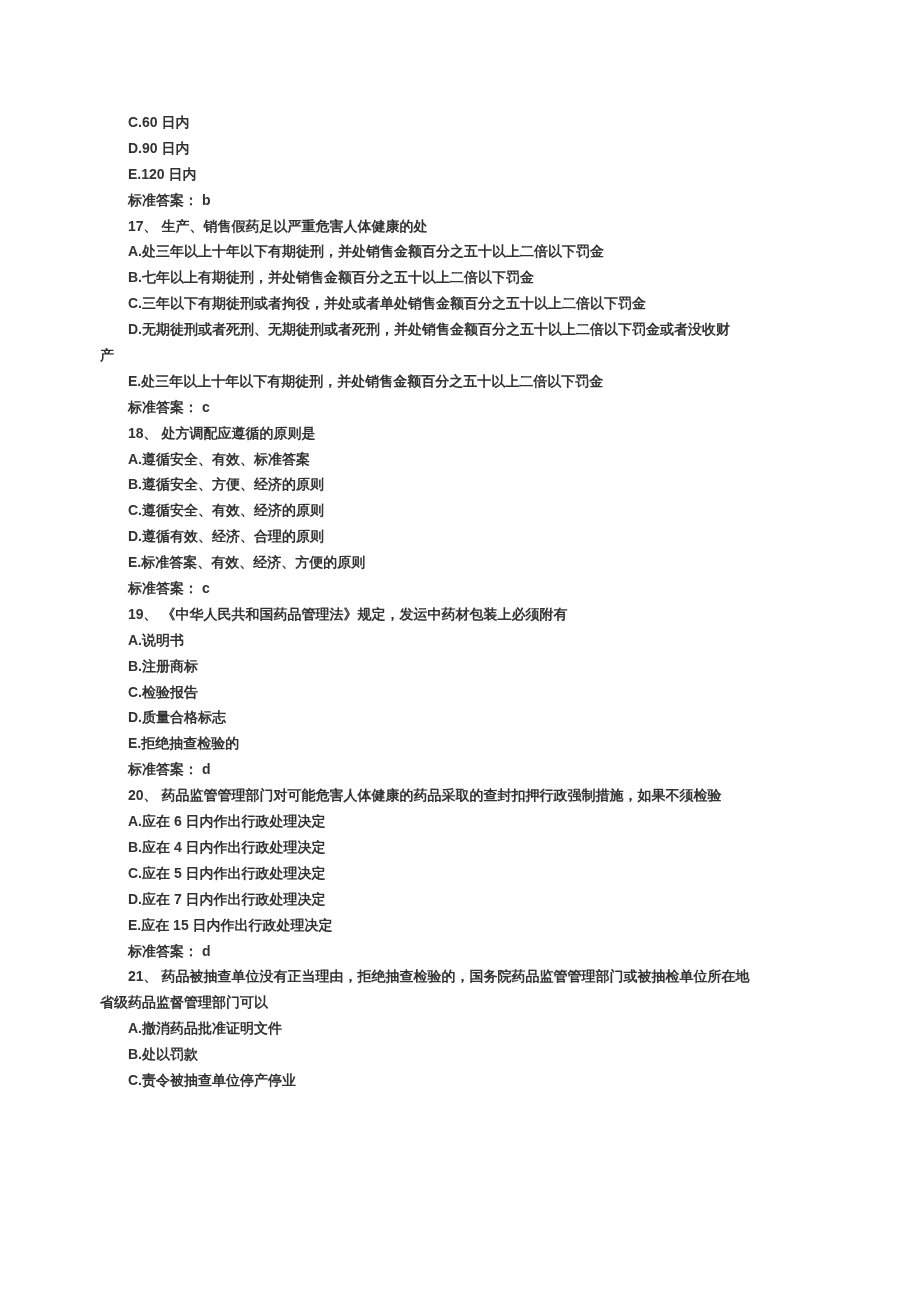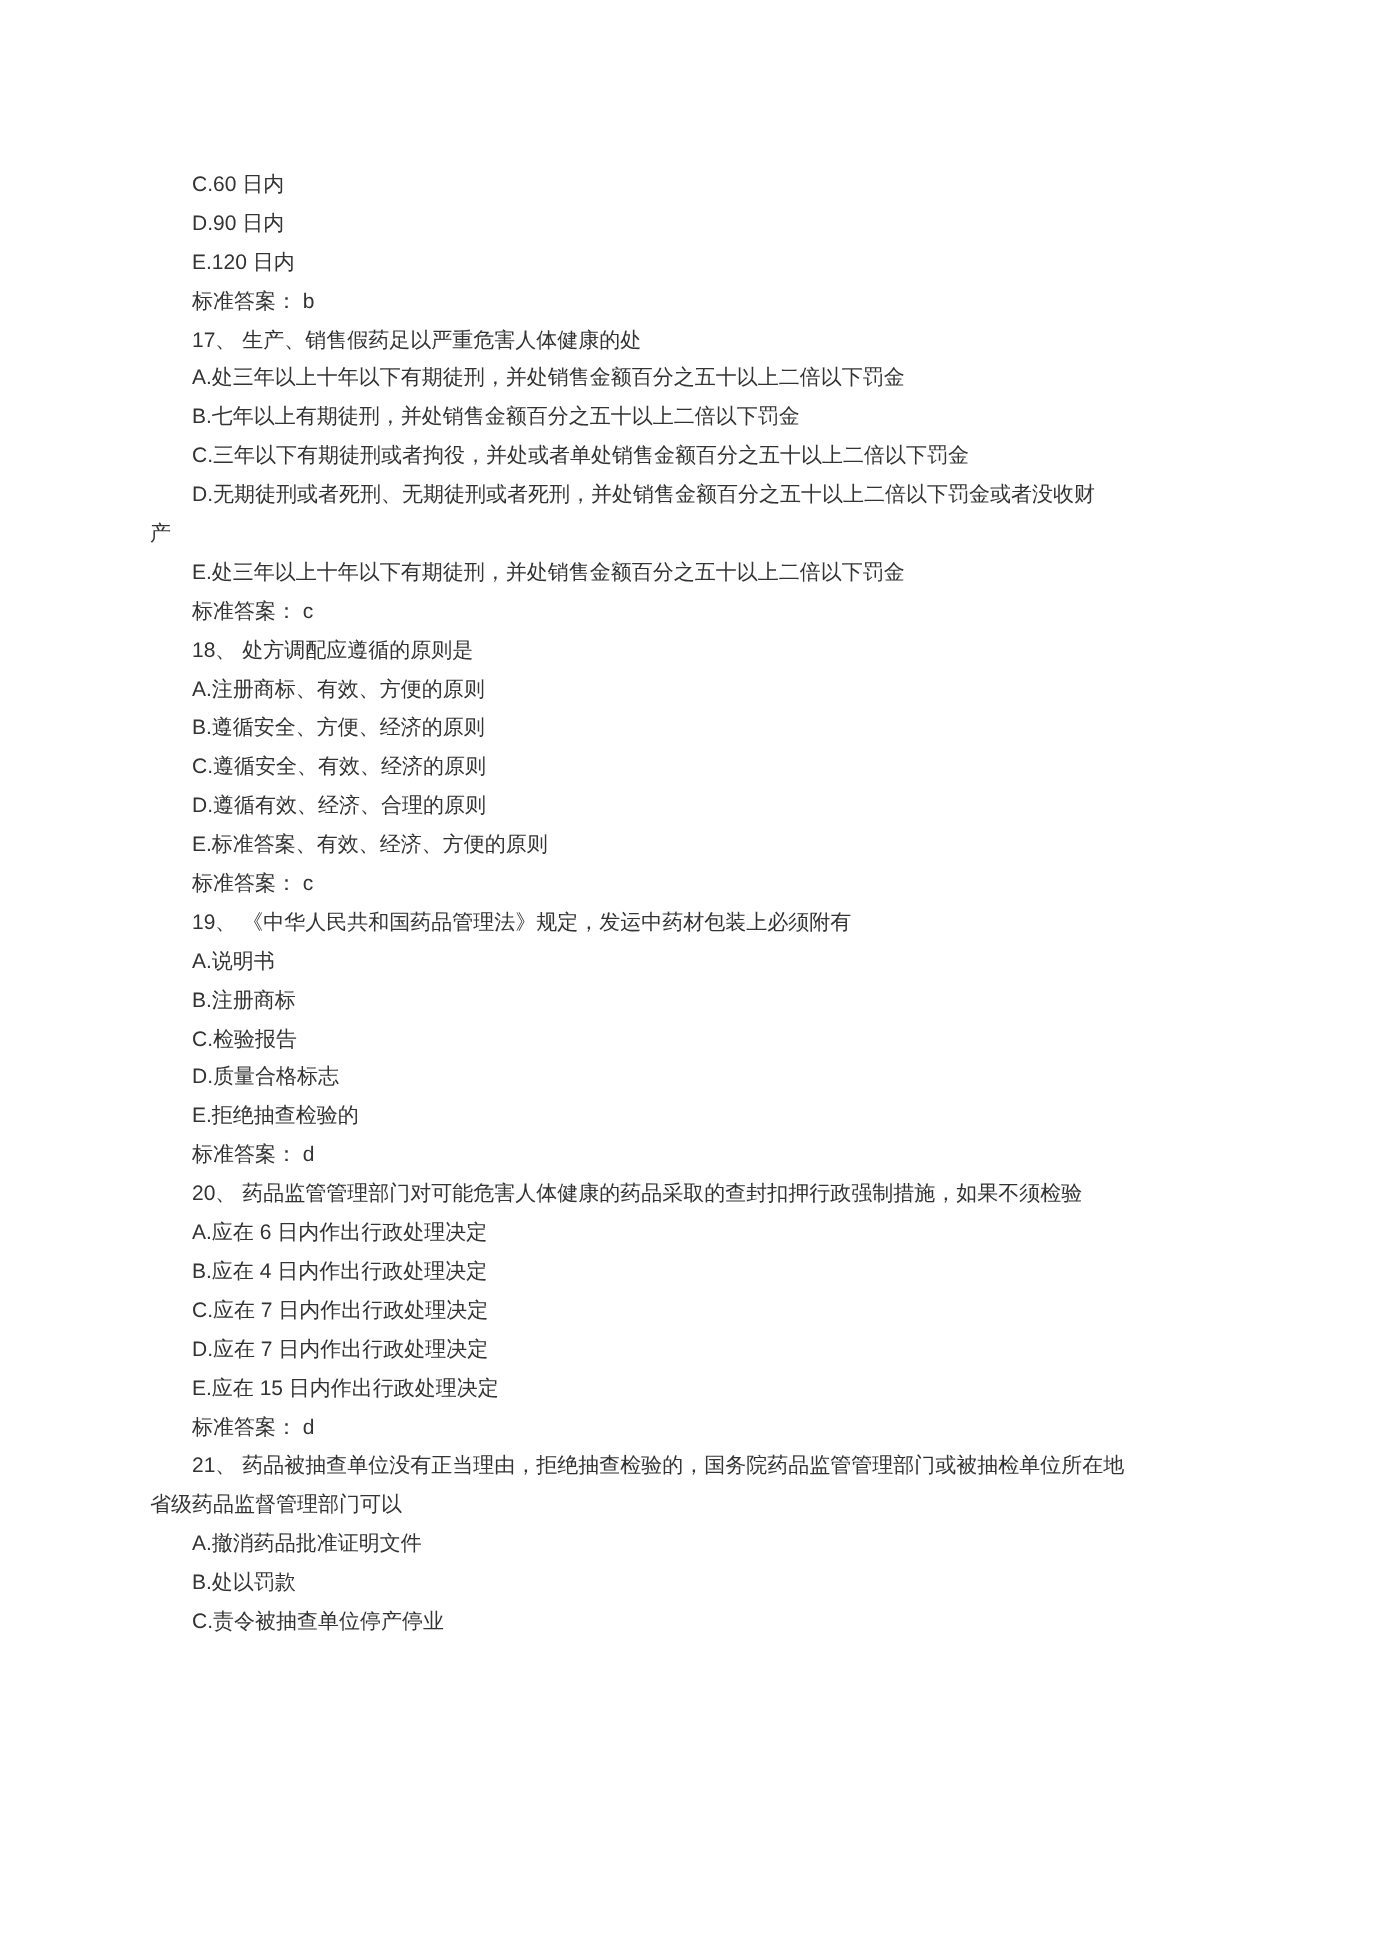--- a/index.html
+++ b/index.html
@@ -1,15 +1,15 @@
 <!DOCTYPE html>
 <html><head>
   <meta charset="utf-8">
   <style>
-    * { margin: 0; padding: 0; box-sizing: border-box; }
+    * { margin: 0; padding: 0; box-sizing: border-box; font-weight: bold; }
     body {
       background: #ffffff;
       font-family: "Microsoft YaHei", "SimSun", Arial, sans-serif;
       font-size: 14px;
       color: #333333;
       line-height: 1.85;
       padding: 110px 100px 60px 100px;
     }
     .line {
       text-indent: 2em;
@@ -29,39 +29,39 @@
 <div class="line">17、 生产、销售假药足以严重危害人体健康的处</div>
 <div class="line">A.处三年以上十年以下有期徒刑，并处销售金额百分之五十以上二倍以下罚金</div>
 <div class="line">B.七年以上有期徒刑，并处销售金额百分之五十以上二倍以下罚金</div>
 <div class="line">C.三年以下有期徒刑或者拘役，并处或者单处销售金额百分之五十以上二倍以下罚金</div>
 <div class="line">D.无期徒刑或者死刑、无期徒刑或者死刑，并处销售金额百分之五十以上二倍以下罚金或者没收财</div>
 <div class="line-no-indent">产</div>
 <div class="line">E.处三年以上十年以下有期徒刑，并处销售金额百分之五十以上二倍以下罚金</div>
 <div class="line">标准答案： c</div>
 
 <div class="line">18、 处方调配应遵循的原则是</div>
-<div class="line">A.注册商标、有效、方便的原则</div>
+<div class="line">A.遵循安全、有效、标准答案</div>
 <div class="line">B.遵循安全、方便、经济的原则</div>
 <div class="line">C.遵循安全、有效、经济的原则</div>
 <div class="line">D.遵循有效、经济、合理的原则</div>
 <div class="line">E.标准答案、有效、经济、方便的原则</div>
 <div class="line">标准答案： c</div>
 
 <div class="line">19、 《中华人民共和国药品管理法》规定，发运中药材包装上必须附有</div>
 <div class="line">A.说明书</div>
 <div class="line">B.注册商标</div>
 <div class="line">C.检验报告</div>
 <div class="line">D.质量合格标志</div>
 <div class="line">E.拒绝抽查检验的</div>
 <div class="line">标准答案： d</div>
 
 <div class="line">20、 药品监管管理部门对可能危害人体健康的药品采取的查封扣押行政强制措施，如果不须检验</div>
 <div class="line">A.应在 6 日内作出行政处理决定</div>
 <div class="line">B.应在 4 日内作出行政处理决定</div>
-<div class="line">C.应在 7 日内作出行政处理决定</div>
+<div class="line">C.应在 5 日内作出行政处理决定</div>
 <div class="line">D.应在 7 日内作出行政处理决定</div>
 <div class="line">E.应在 15 日内作出行政处理决定</div>
 <div class="line">标准答案： d</div>
 
 <div class="line">21、 药品被抽查单位没有正当理由，拒绝抽查检验的，国务院药品监管管理部门或被抽检单位所在地</div>
 <div class="line-no-indent">省级药品监督管理部门可以</div>
 <div class="line">A.撤消药品批准证明文件</div>
 <div class="line">B.处以罚款</div>
 <div class="line">C.责令被抽查单位停产停业</div>
 

